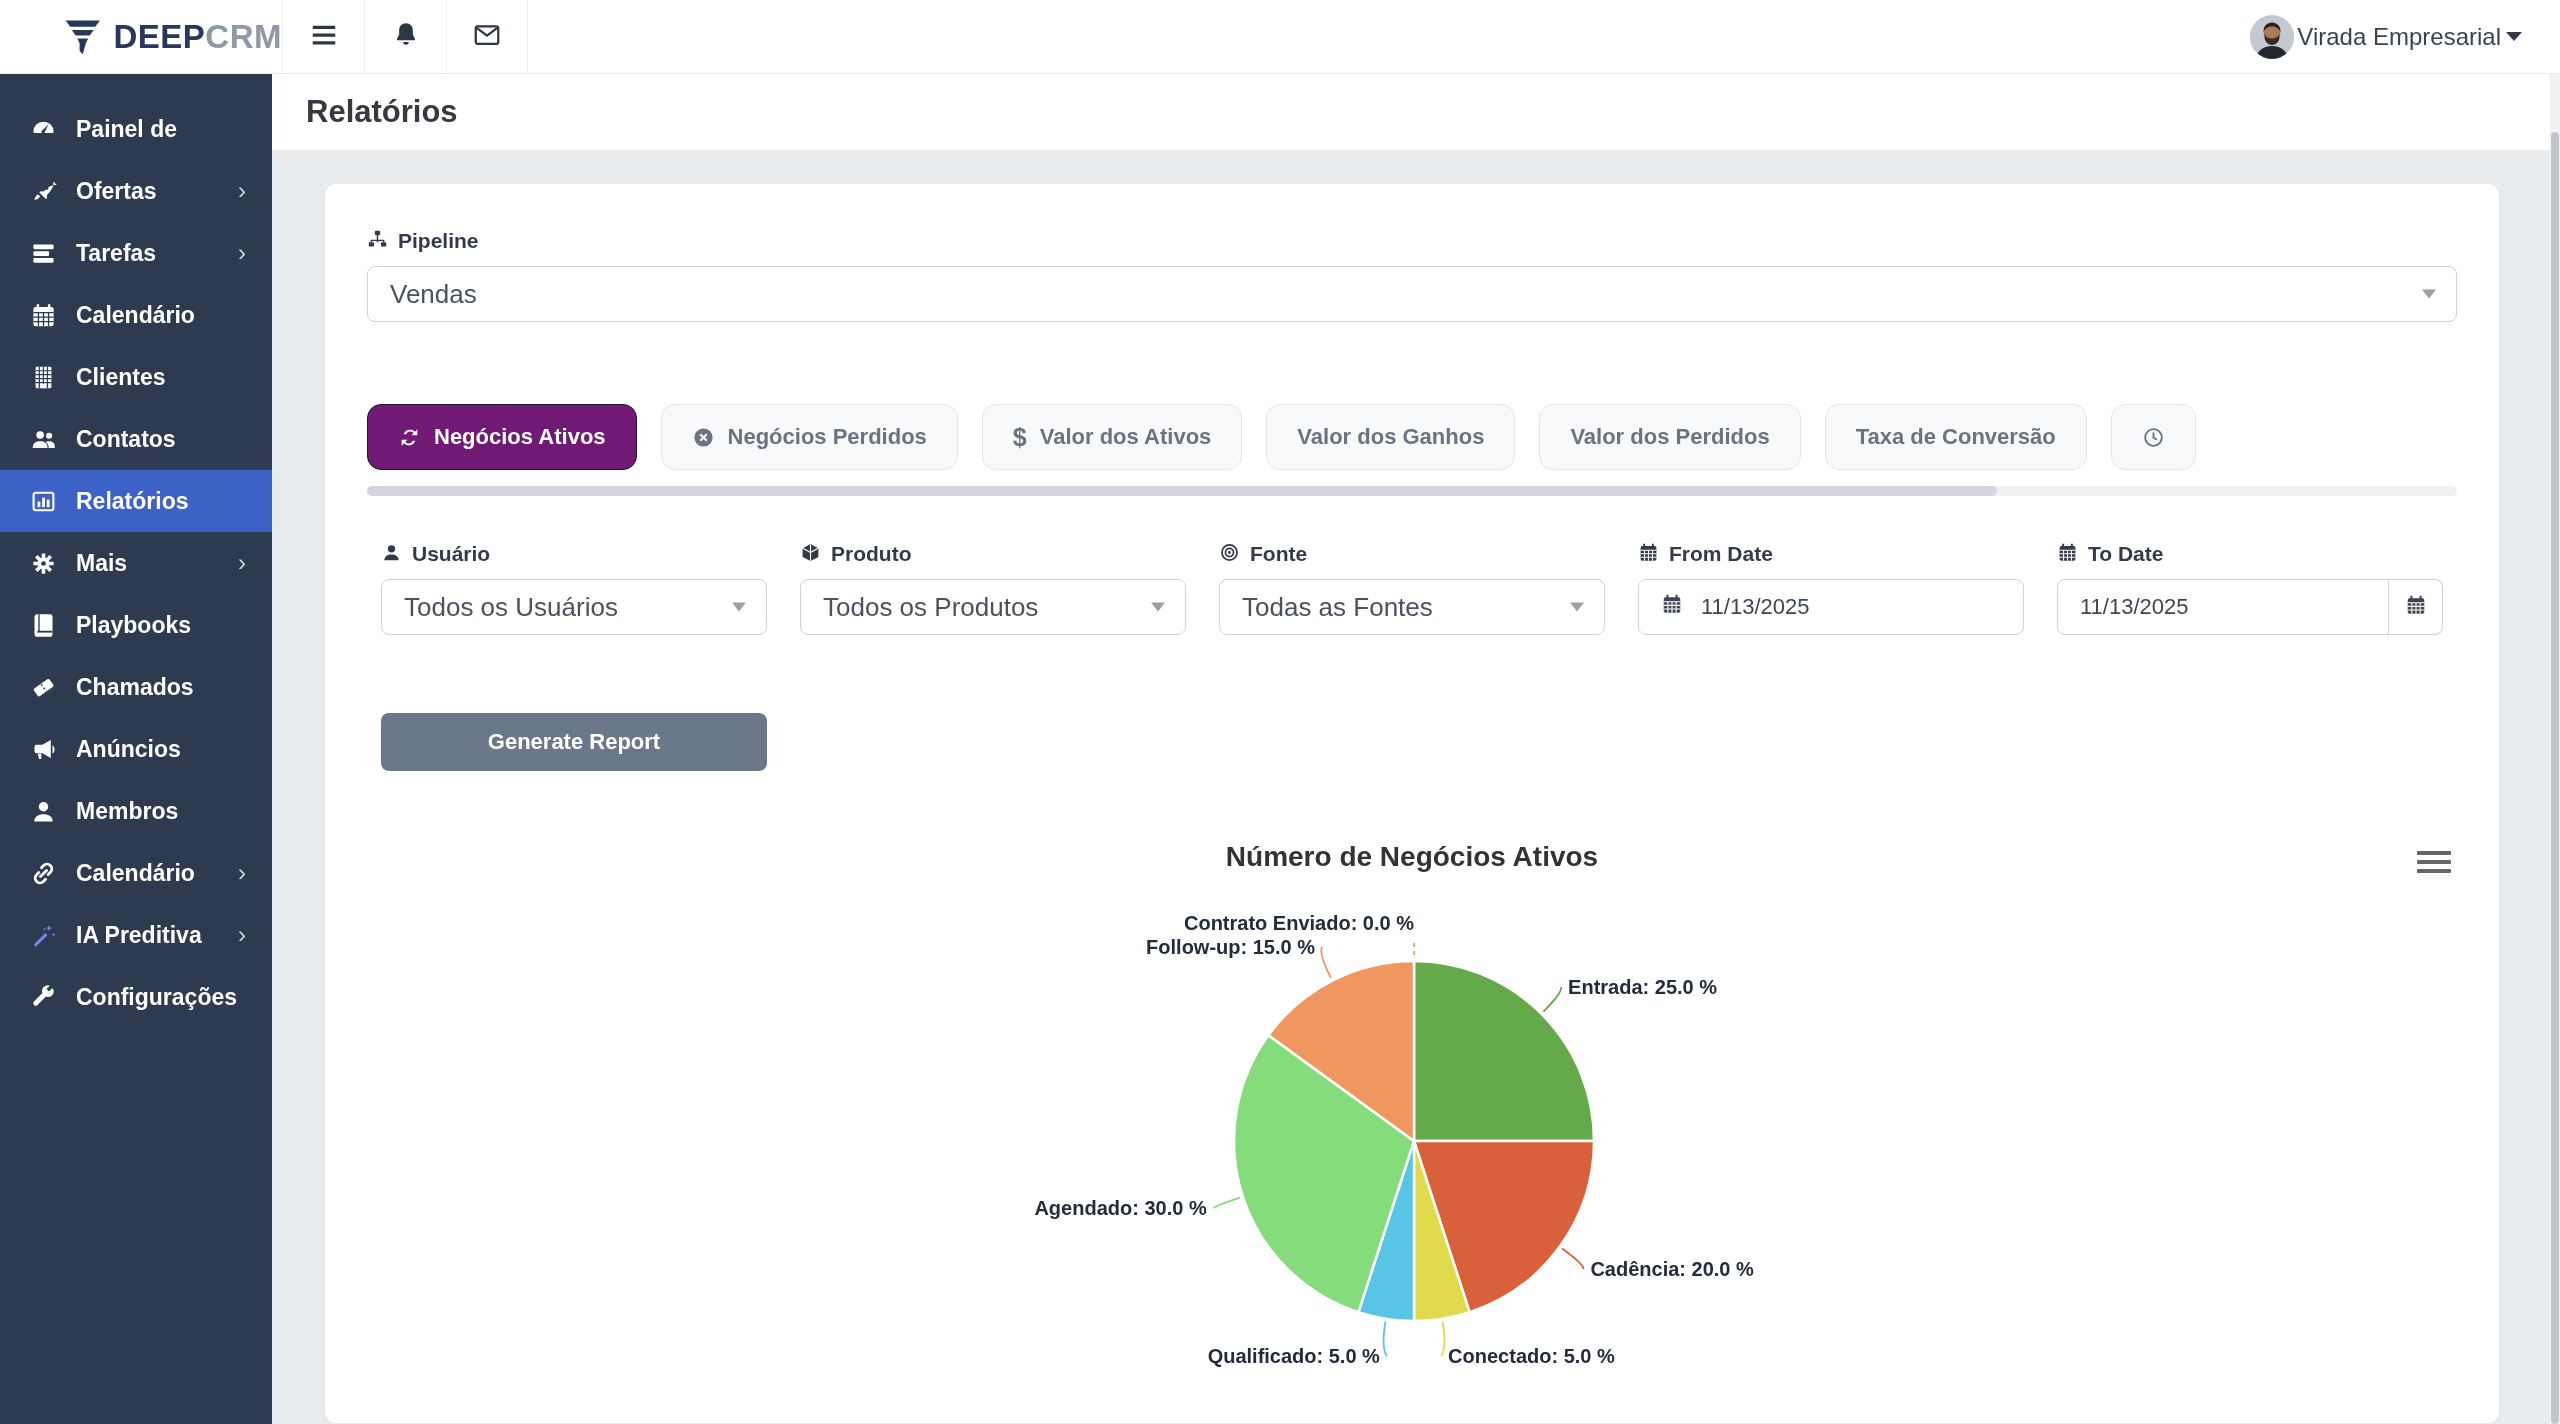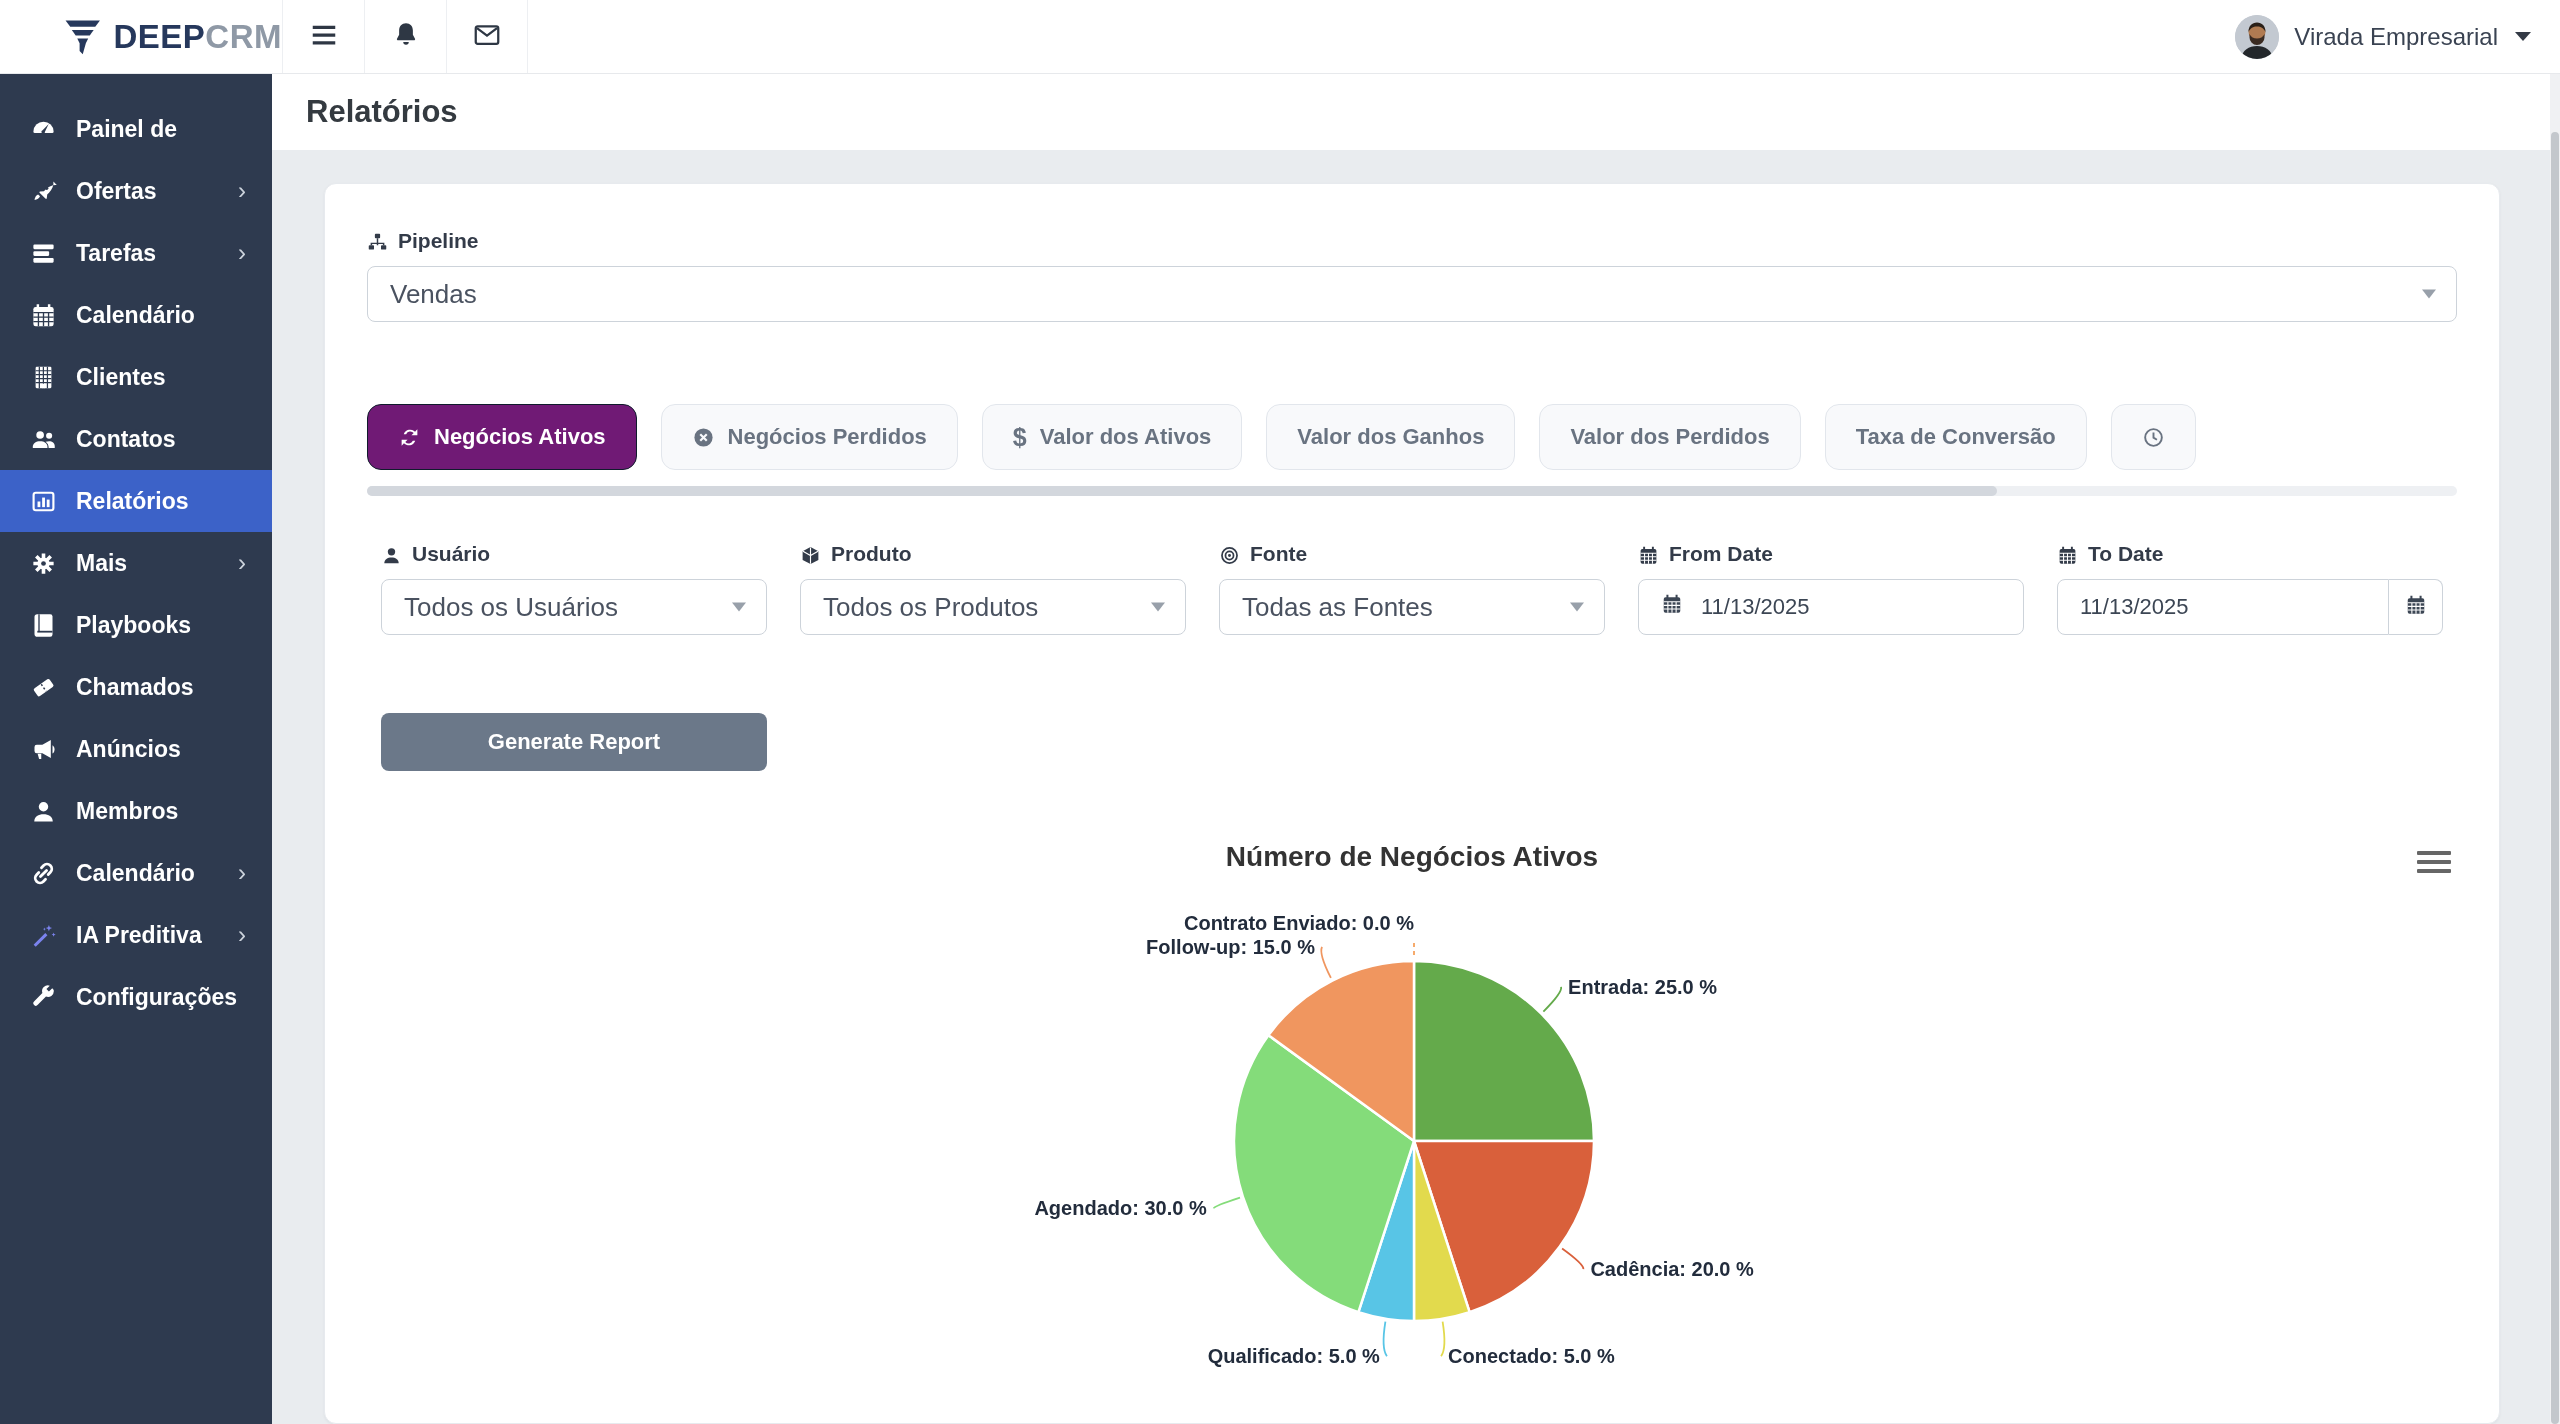--- a/index.html
+++ b/index.html
@@ -10,21 +10,21 @@
   .topbar { position:fixed; top:0; left:0; width:2560px; height:74px; background:#fff;
     border-bottom:1px solid #e7e9ec; display:flex; align-items:center; z-index:20; }
   .brand { width:282px; display:flex; align-items:center; gap:12px; padding-left:64px; }
   .brand svg { width:48px; height:44px; }
   .brand-text { font-size:33px; font-weight:800; letter-spacing:.5px; color:#26385c; white-space:nowrap; }
   .brand-text .sec { color:#8f99a6; }
   .top-btn { width:82px; height:73px; display:flex; align-items:center; justify-content:center;
     color:#2e3744; border-left:1px solid #edeff2; cursor:pointer; }
   .top-btn:last-of-type { border-right:1px solid #edeff2; }
   .top-btn svg { width:30px; height:30px; }
-  .top-user { margin-left:auto; display:flex; align-items:center; gap:15px; padding-right:29px; cursor:pointer; }
+  .top-user { margin-left:auto; display:flex; align-items:center; gap:3px; padding-right:38px; cursor:pointer; }
   .avatar { width:44px; height:44px; border-radius:50%; overflow:hidden; background:#c3c9d1; flex:0 0 auto; }
   .user-name { font-size:24px; color:#3a4352; }
   .user-caret { width:0; height:0; border-left:8px solid transparent; border-right:8px solid transparent;
     border-top:9px solid #333a45; margin-left:2px; }
 
   
   .sidebar { position:fixed; top:74px; left:0; width:272px; height:1350px; background:#2e3a4f; padding-top:24px; z-index:15; }
   .side-item { height:62px; display:flex; align-items:center; color:#fff; padding:0 26px 0 30px;
     font-size:23px; font-weight:700; cursor:pointer; white-space:nowrap; }
   .side-item .icon { width:30px; height:28px; margin-right:16px; display:inline-flex; align-items:center; }
@@ -34,21 +34,21 @@
   .icon-wand { color:#7b83ee; }
 
   
   .main { margin-left:272px; }
   .page-head { height:76px; margin-top:74px; background:#fff; display:flex; align-items:center; padding-left:34px; }
   .page-title { font-size:31px; font-weight:700; color:#343a40; }
   .content { padding:33px 60px 0 52px; }
   .card { background:#fff; border:1px solid #e7eaee; border-radius:12px;
     box-shadow:0 1px 3px rgba(20,30,50,.05); padding:45px 42px 0 42px; height:1241px; overflow:hidden; }
 
-  .field-label { display:flex; align-items:flex-end; gap:10px; font-size:21px; font-weight:700; color:#333b49; }
+  .field-label { display:flex; align-items:flex-start; gap:10px; font-size:21px; font-weight:700; color:#333b49; }
   .field-label .icon { display:inline-flex; }
   .field-label .icon svg { width:21px; height:21px; }
 
   .select { margin-top:13px; height:56px; border:1px solid #cdd3da; border-radius:8px; background:#fff;
     display:flex; align-items:center; padding:0 22px; position:relative; cursor:pointer; }
   .select-value { font-size:26px; color:#4a5260; }
   .caret { position:absolute; right:20px; top:50%; transform:translateY(-50%); width:0; height:0;
     border-left:7px solid transparent; border-right:7px solid transparent; border-top:9px solid #98a0aa; }
 
   

